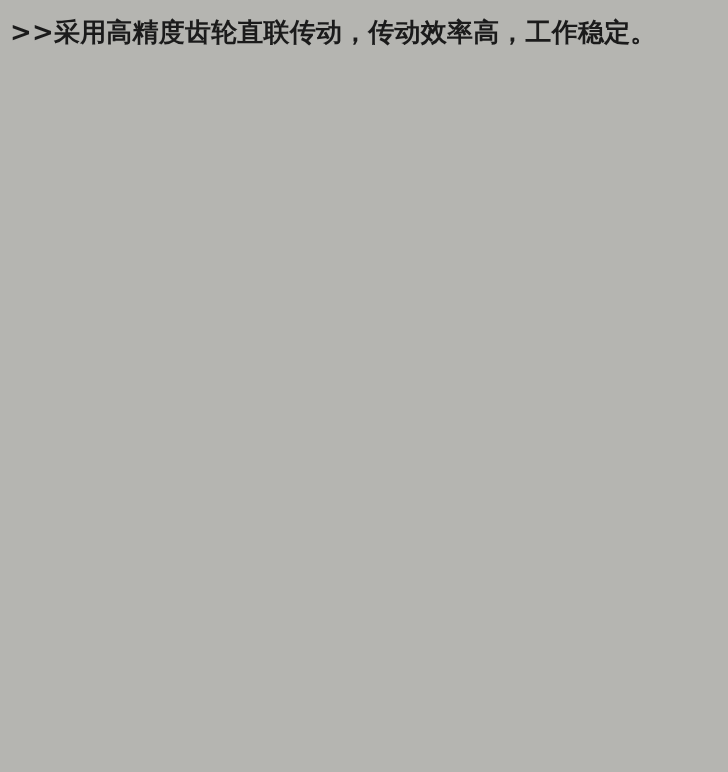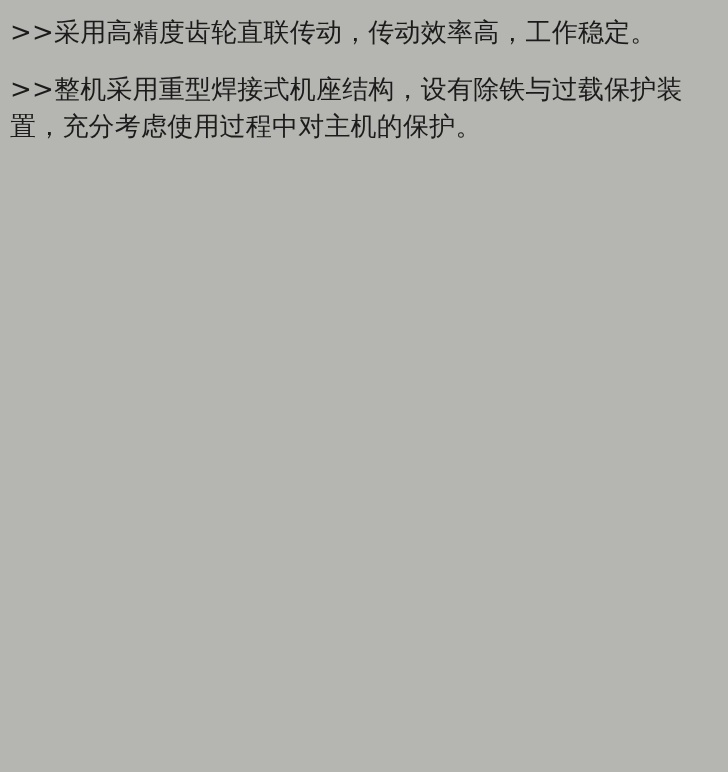--- a/index.html
+++ b/index.html
@@ -14,34 +14,34 @@
     overflow: hidden;
   }
   .page {
     width: 728px;
     height: 772px;
     box-sizing: border-box;
     padding: 14px 10px 10px 10px;
     background: #b5b5b1;
     display: flex;
     flex-direction: column;
+    font-weight: bold;
   }
   .para {
     color: #1b1b1b;
     font-size: 26px;
     line-height: 1.42;
     letter-spacing: 0.2px;
     margin: 0 0 20px 0;
     text-align: left;
     white-space: pre-wrap;
     word-break: break-all;
   }
   .para:last-child {
     margin-bottom: 0;
   }
 </style>
 </head>
 <body>
 
 <div class="page">
   <p class="para">&gt;&gt;采用高精度齿轮直联传动，传动效率高，工作稳定。</p>
-  <p class="para">&gt;&gt;整机采用重型焊接式机座结构，设有除铁与过载保护装置，充分考虑使用过程中对主机的保护。</p>
 </div>
 
 </body></html>

